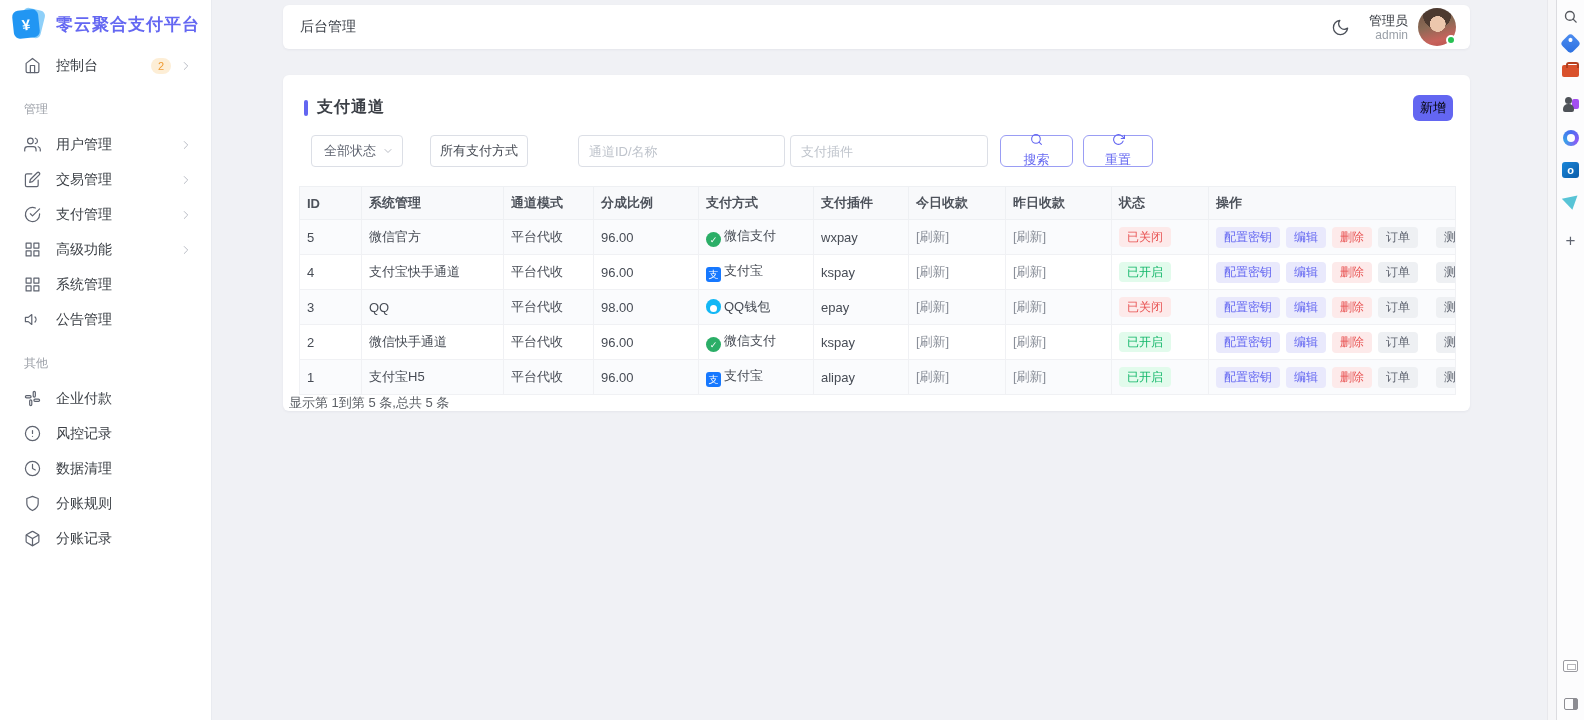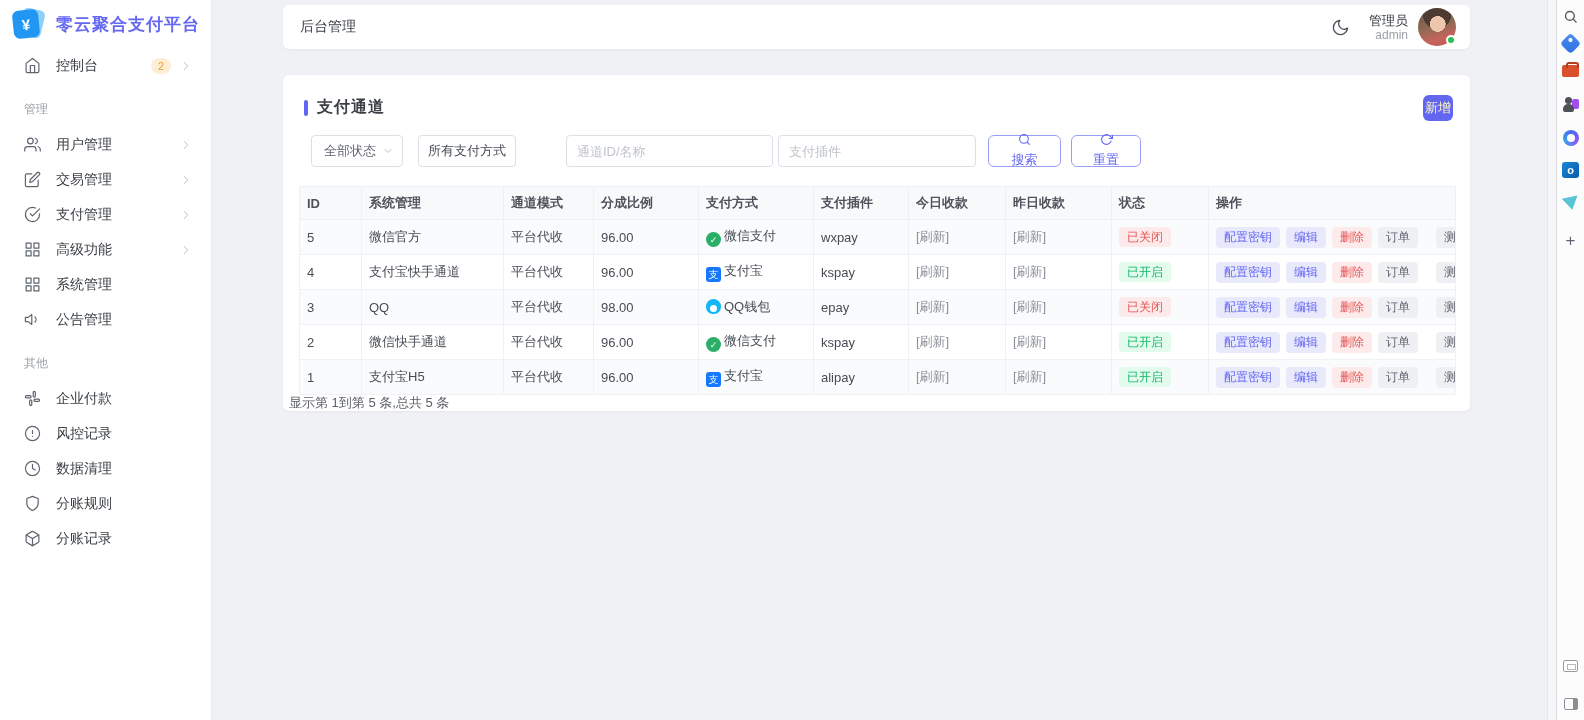--- a/index.html
+++ b/index.html
@@ -33,26 +33,26 @@
       radial-gradient(circle at 50% 18%, #4d3a30 0 38%, rgba(0,0,0,0) 39%),
       linear-gradient(165deg,#6e5243 0%, #8a6a55 45%, #c8635c 78%, #b8524e 100%);
   }
   .avatar-dot { position:absolute; right:0px; bottom:1px; width:10px; height:10px; background:#27c153; border:2px solid #fff; border-radius:50%; }
 
   
   .panel { position:absolute; left:283px; top:75px; width:1187px; height:336px; background:#fff; border-radius:6px; box-shadow:0 1px 3px rgba(20,25,60,.05); }
   .panel-head { position:absolute; left:21px; top:22px; display:flex; align-items:center; }
   .panel-accent { width:4px; height:16px; border-radius:2px; background:#6366f1; margin-right:9px; }
   .panel-title { font-size:16px; font-weight:600; color:#3b3f46; letter-spacing:1px; }
-  .add-btn { position:absolute; right:17px; top:20px; width:30px; height:26px; background:#6366f1; color:#fef9c3; font-size:13px; border:none; border-radius:6px; cursor:pointer; }
+  .add-btn { position:absolute; right:17px; top:20px; width:40px; height:26px; background:#6366f1; color:#000000; font-size:13px; border:none; border-radius:6px; cursor:pointer; }
 
   .filter-row { position:absolute; left:28px; top:56px; height:40px; display:flex; align-items:center; }
   .ctrl { height:32px; border:1px solid #dcdfe6; border-radius:4px; background:#fff; font-size:13px; color:#5f6470; display:flex; align-items:center; cursor:pointer; }
   .sel-status { width:92px; padding:0 8px 0 12px; justify-content:space-between; }
-  .sel-method { width:98px; margin-left:15px; justify-content:center; color:#474c55; }
+  .sel-method { width:98px; margin-left:27px; justify-content:center; color:#474c55; }
   .flt-input { height:32px; border:1px solid #dcdfe6; border-radius:4px; font-size:13px; color:#474c55; padding:0 10px; outline:none; font-family:inherit; }
   .flt-input::placeholder { color:#bfc4cc; }
   .in-channel { width:207px; margin-left:50px; }
   .in-plugin { width:198px; margin-left:5px; }
   .o-btn { height:32px; border:1px solid #9a9df4; border-radius:6px; background:#fff; color:#6366f1; font-size:13px; display:flex; align-items:center; justify-content:center; gap:5px; cursor:pointer; font-family:inherit;flex-direction:column; }
   .btn-search { width:73px; margin-left:12px; }
   .btn-reset { width:70px; margin-left:10px; }
   .caret { color:#b9bcc4; display:flex; }
 
   

